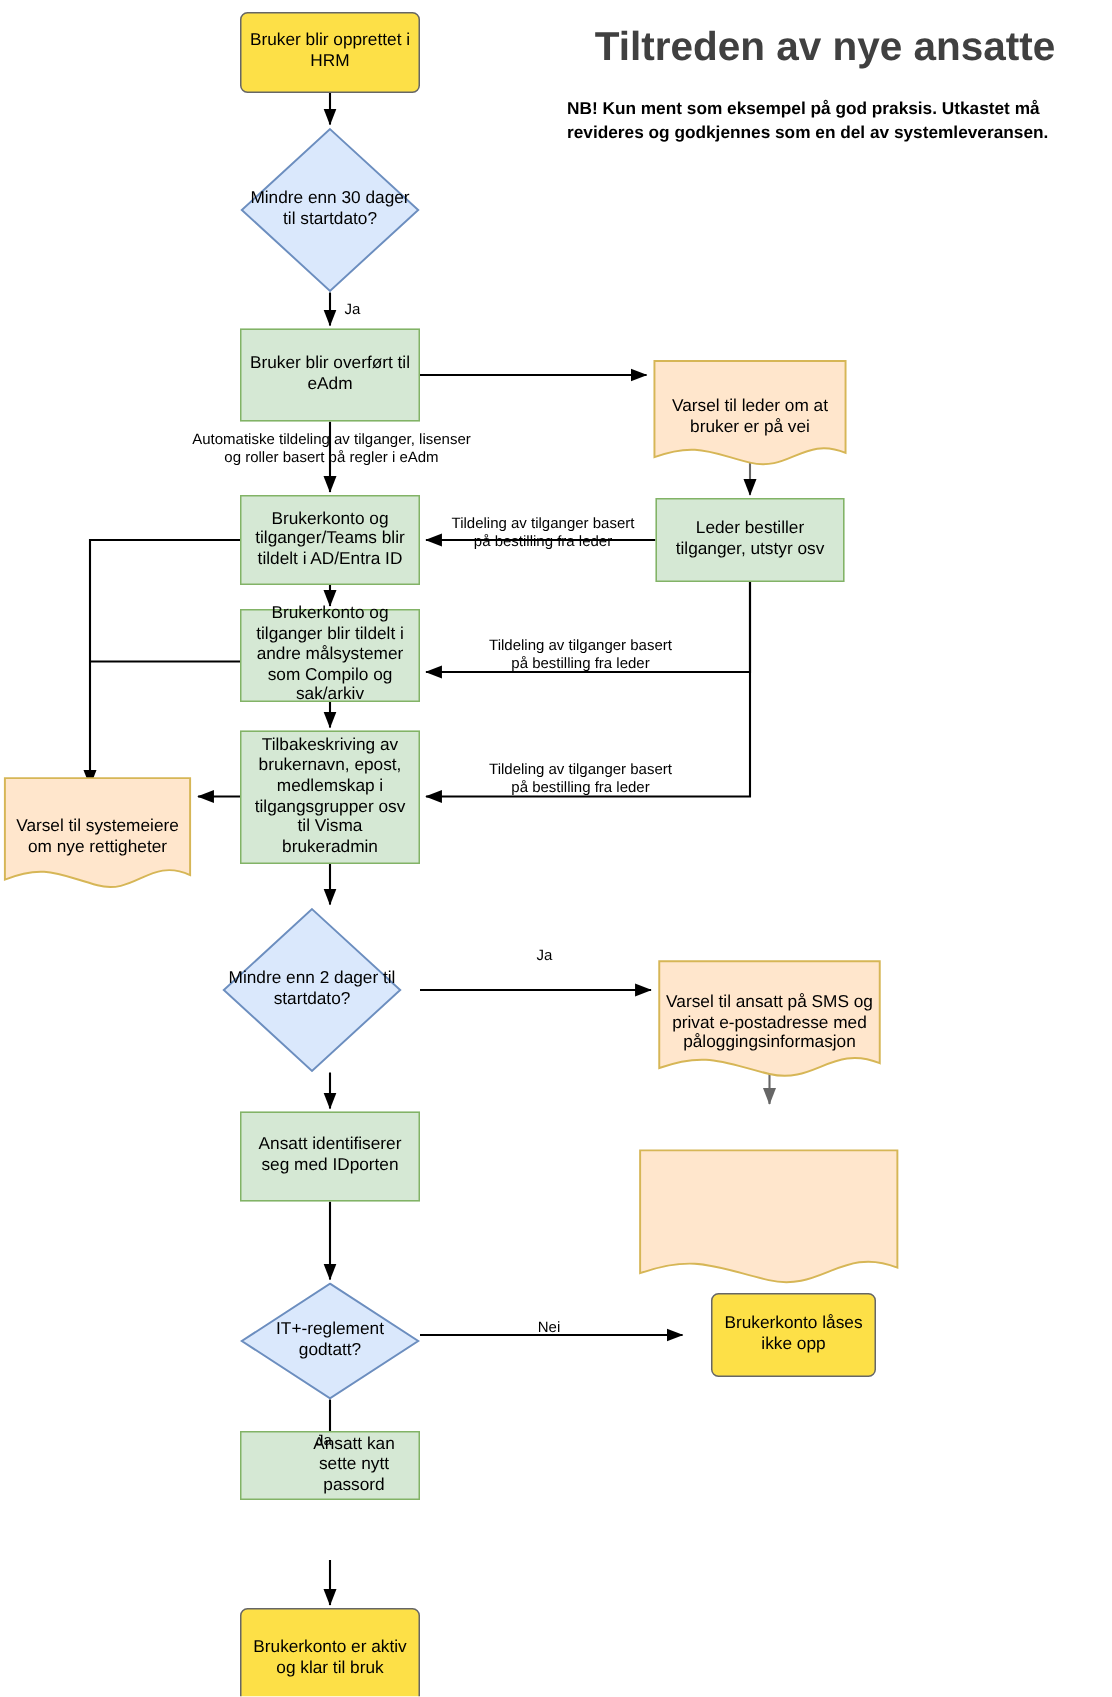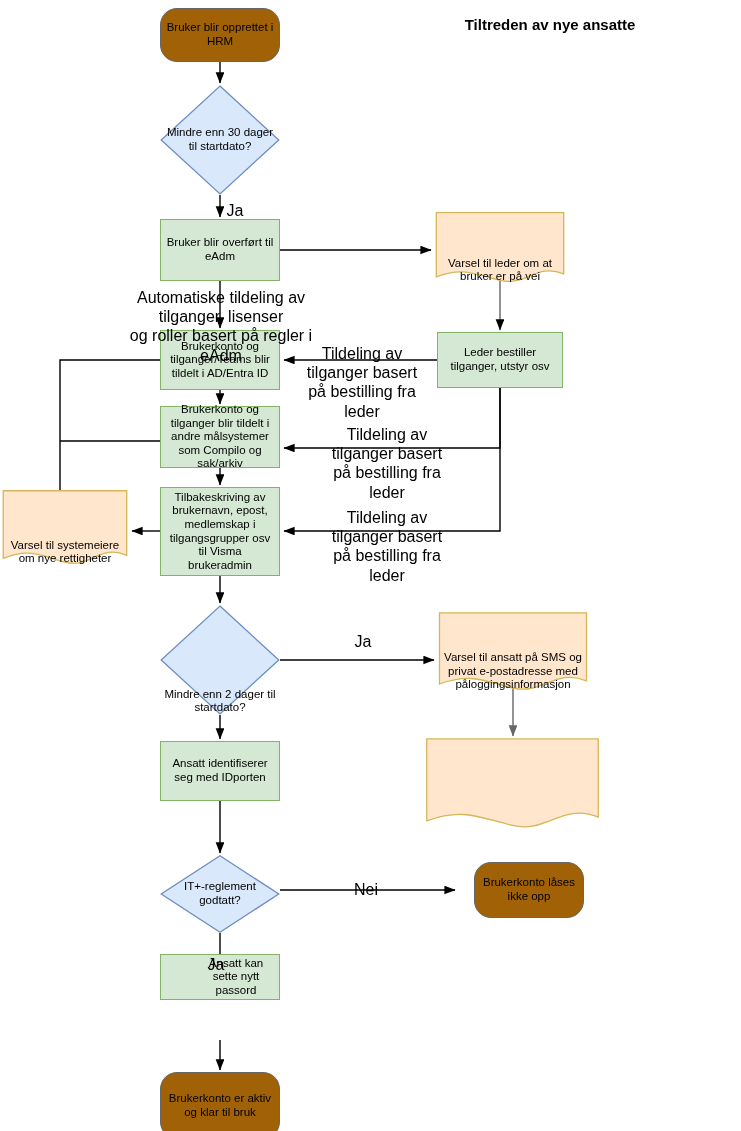--- a/index.html
+++ b/index.html
@@ -38,23 +38,23 @@
     font-size: 11.5px;
     color: #000000;
   }
   .node .txt {
     display: block;
     padding: 0 4px;
     white-space: pre-line;
   }
   
   .n-term {
-    background: #a16207;
+    background: #fde047;
     border: 1.3px solid #666666;
-    border-radius: 17px;
+    border-radius: 5px;
     justify-content: center;
   }
   
   .n-proc {
     background: #d5e8d4;
     border: 1.3px solid #82b366;
   }
   
   .n-dec {
     background: transparent;
@@ -66,47 +66,48 @@
     width: 100%; height: 100%;
   }
   .n-dec .txt {
     position: relative;
     z-index: 2;
   }
   
   .n-doc {
     background: transparent;
     border: none;
-    align-items: flex-end;
+    align-items: center;
+    margin-top: 28px;
   }
   .n-doc .docbg {
     position: absolute;
     left: 0; top: 0;
     width: 100%; height: 100%;
     z-index: 1;
   }
   .n-doc .txt {
     position: relative;
     z-index: 2;
     width: 100%;
   }
   .edge-label {
     position: absolute;
-    font-size: 16px;
+    font-size: 10px;
     line-height: 1.2;
     color: #000000;
     text-align: center;
     background: transparent;
     white-space: pre-line;
   }
   #title {
     position: absolute;
-    font-size: 15px;
+    font-size: 27px;
     font-weight: bold;
-    color: #000000;
+    color: #404040;
     text-align: center;
   }
   #subtitle {
     position: absolute;
     font-size: 11.5px;
     font-weight: bold;
     line-height: 1.35;
     color: #000000;
     text-align: left;
   }
@@ -166,20 +167,21 @@
 
       <path d="M280,890 L455,890" marker-end="url(#arrow)"></path>
 
       <path d="M220,933 L220,980" marker-end="url(#arrow)"></path>
 
       <path d="M220,1040 L220,1070" marker-end="url(#arrow)"></path>
     </g>
   </svg>
 
   <div id="title" style="left: 370px; top: 16px; width: 360px;">Tiltreden av nye ansatte</div>
+  <div id="subtitle" style="left: 378px; top: 66px; width: 352px;">NB! Kun ment som eksempel på god praksis. Utkastet må revideres og godkjennes som en del av systemleveransen.</div>
 
   <div id="nodes">
       <div class="node n-term" style="left: 160px; top: 8px; width: 120px; height: 54px;">
         <span class="txt">Bruker blir opprettet i HRM</span>
       </div>
       <div class="node n-dec" style="left: 160px; top: 85px; width: 120px; height: 110px;">
         <svg class="dia" viewBox="0 0 100 100" preserveAspectRatio="none">
           <polygon points="50,1 99,50 50,99 1,50" fill="#dae8fc" stroke="#6c8ebf" stroke-width="1.3" vector-effect="non-scaling-stroke"></polygon>
         </svg>
         <span class="txt">Mindre enn 30 dager til startdato?</span>
@@ -204,21 +206,21 @@
       </div>
       <div class="node n-proc" style="left: 160px; top: 487px; width: 120px; height: 89px;">
         <span class="txt">Tilbakeskriving av brukernavn, epost, medlemskap i tilgangsgrupper osv til Visma brukeradmin</span>
       </div>
       <div class="node n-doc" style="left: 2px; top: 490px; width: 126px; height: 76px;">
         <svg class="docbg" viewBox="0 0 100 100" preserveAspectRatio="none">
           <path d="M1,1 L99,1 L99,86 C78,70 70,104 50,95 C30,86 22,76 1,90 Z" fill="#ffe6cc" stroke="#d6b656" stroke-width="1.3" vector-effect="non-scaling-stroke"></path>
         </svg>
         <span class="txt" style="padding-top: 5px;">Varsel til systemeiere om nye rettigheter</span>
       </div>
-      <div class="node n-dec" style="left: 160px; top: 605px; width: 120px; height: 110px; align-items: flex-end;">
+      <div class="node n-dec" style="left: 148px; top: 605px; width: 120px; height: 110px;">
         <svg class="dia" viewBox="0 0 100 100" preserveAspectRatio="none">
           <polygon points="50,1 99,50 50,99 1,50" fill="#dae8fc" stroke="#6c8ebf" stroke-width="1.3" vector-effect="non-scaling-stroke"></polygon>
         </svg>
         <span class="txt">Mindre enn 2 dager til startdato?</span>
       </div>
       <div class="node n-doc" style="left: 438px; top: 612px; width: 150px; height: 80px;">
         <svg class="docbg" viewBox="0 0 100 100" preserveAspectRatio="none">
           <path d="M1,1 L99,1 L99,86 C78,70 70,104 50,95 C30,86 22,76 1,90 Z" fill="#ffe6cc" stroke="#d6b656" stroke-width="1.3" vector-effect="non-scaling-stroke"></path>
         </svg>
         <span class="txt" style="padding-top: 5px;">Varsel til ansatt på SMS og privat e-postadresse med påloggingsinformasjon</span>

